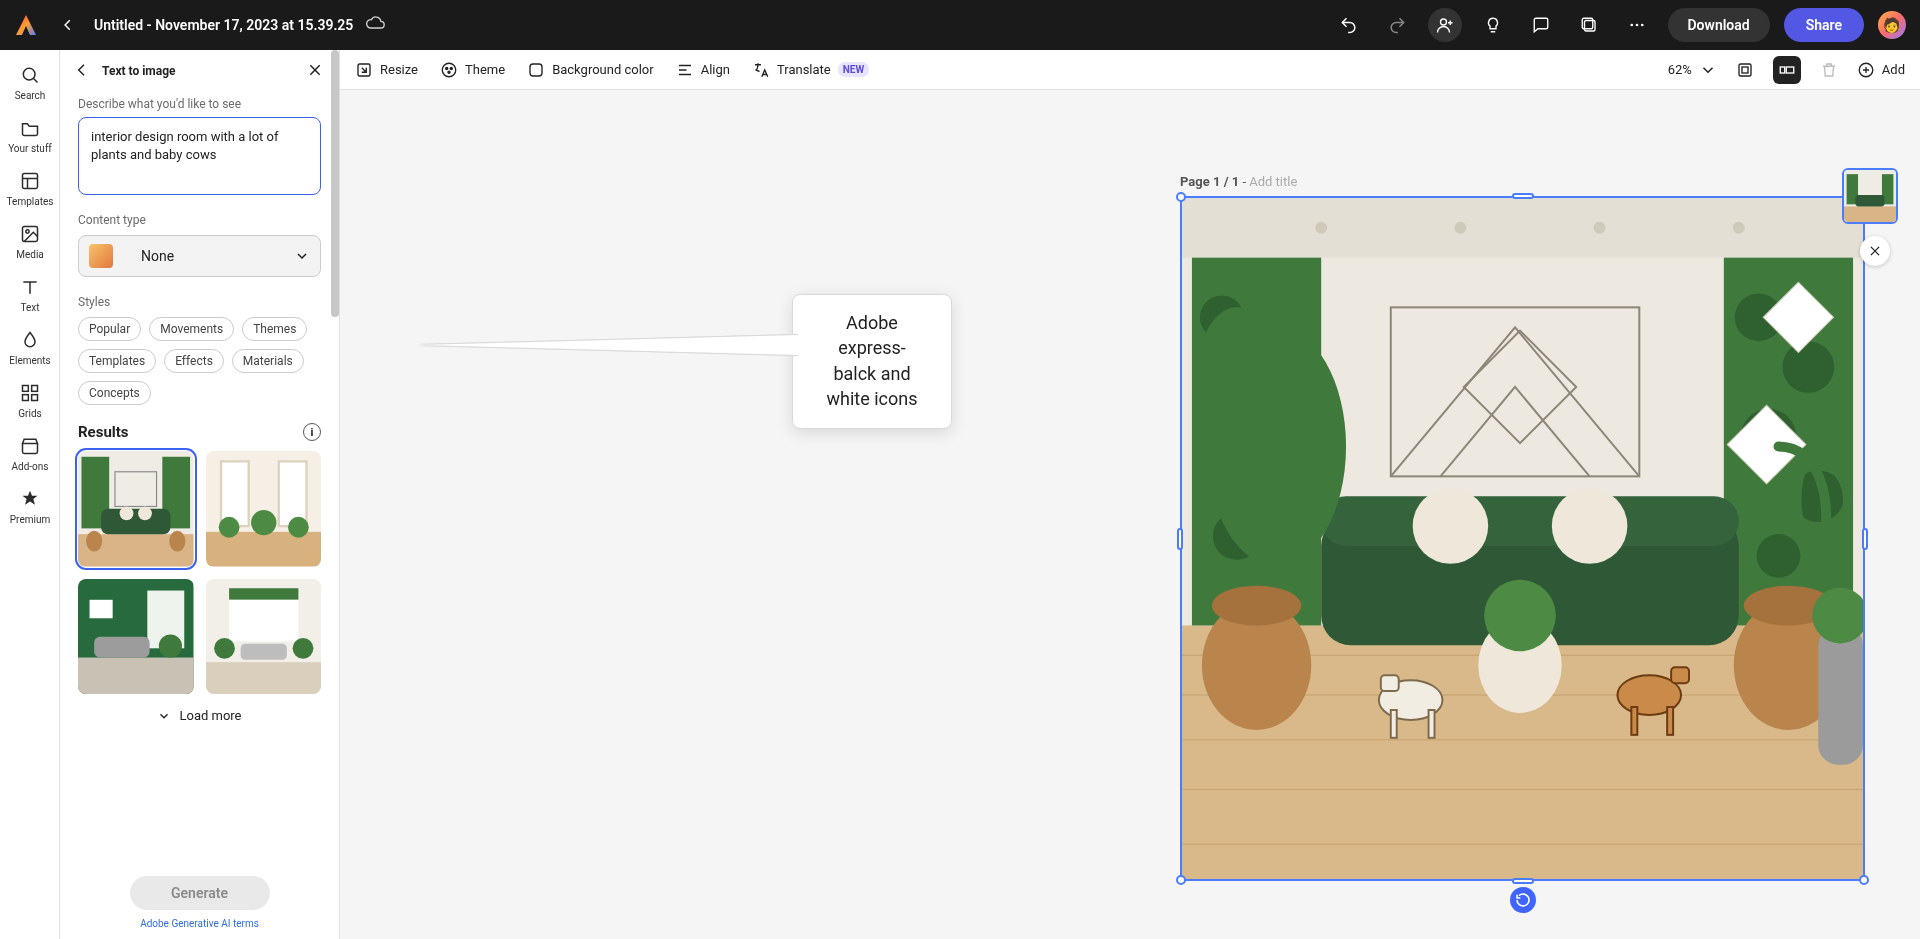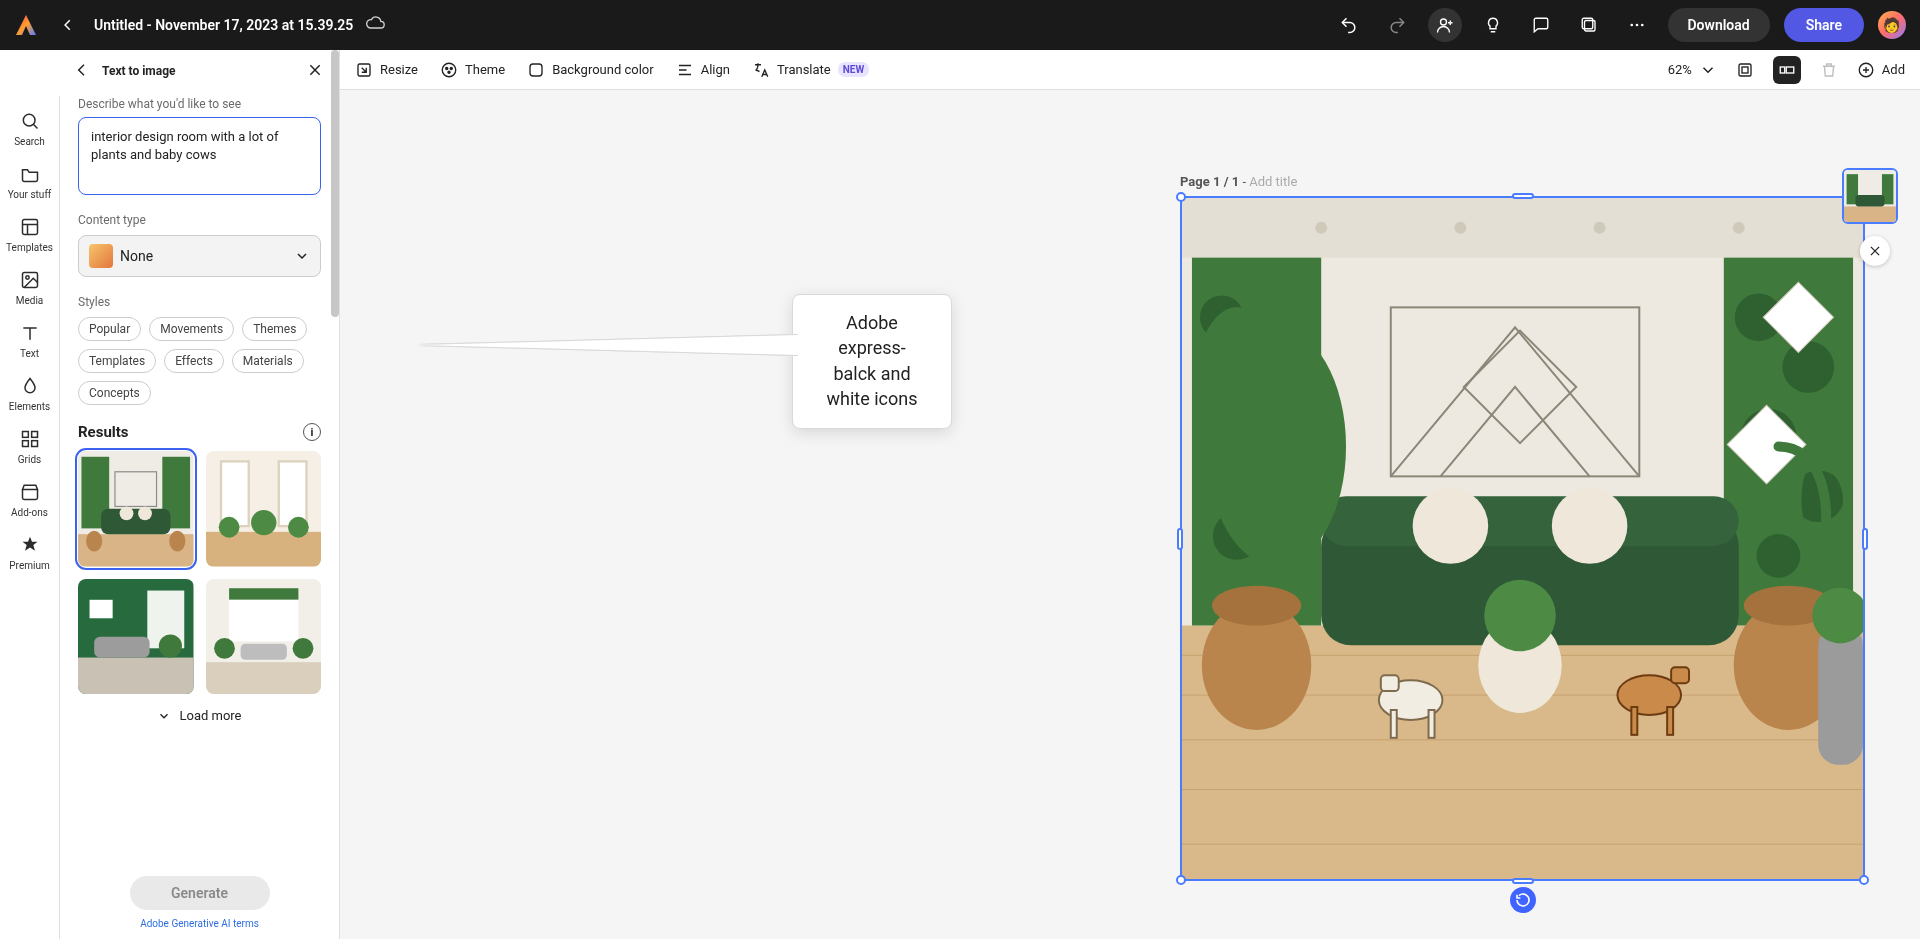--- a/index.html
+++ b/index.html
@@ -22,39 +22,39 @@
   .cloud{opacity:.8;}
   .topbar-right{margin-left:auto;display:flex;align-items:center;gap:14px;}
   .tbar-icon{width:34px;height:34px;display:flex;align-items:center;justify-content:center;border-radius:50%;cursor:pointer;}
   .tbar-icon.circle{background:#333;}
   .dl-btn{background:#333;color:#fff;border:none;border-radius:20px;padding:0 20px;height:34px;font-size:14px;font-weight:600;cursor:pointer;}
   .share-btn{background:var(--accent);color:#fff;border:none;border-radius:20px;padding:0 22px;height:34px;font-size:14px;font-weight:600;cursor:pointer;}
   .avatar{width:28px;height:28px;border-radius:50%;background:linear-gradient(135deg,#ffb347,#ff6b6b,#8e7cff);display:flex;align-items:center;justify-content:center;font-size:14px;}
   
   .body{display:flex;height:889px;}
   
-  .rail{width:60px;border-right:1px solid var(--border);display:flex;flex-direction:column;align-items:center;padding-top:14px;gap:16px;background:#fff;margin-top:46px;}
+  .rail{width:60px;border-right:1px solid var(--border);display:flex;flex-direction:column;align-items:flex-start;padding-top:14px;gap:16px;background:#fff;}
   .rail-item{width:60px;display:flex;flex-direction:column;align-items:center;gap:4px;cursor:pointer;}
   .rail-item .ri-icon{width:22px;height:22px;display:flex;align-items:center;justify-content:center;color:#2c2c2c;}
   .rail-item .ri-label{font-size:10px;color:#333;text-align:center;}
   
   .panel{width:280px;border-right:1px solid var(--border);background:#fff;display:flex;flex-direction:column;position:relative;}
   .panel::after{ 
     content:"";position:absolute;right:0;top:0;width:8px;height:30%;background:#c7c7c7;border-radius:4px;
   }
   .panel-head{display:flex;align-items:center;gap:10px;padding:12px 14px;border-bottom:1px solid transparent;}
   .panel-head .ph-back{width:18px;height:18px;cursor:pointer;}
   .panel-head .ph-title{font-size:12px;font-weight:700;flex:1;}
   .panel-head .ph-close{width:18px;height:18px;cursor:pointer;}
   .panel-body{flex:1;overflow:hidden;padding:0 18px;position:relative;display:flex;flex-direction:column;}
   .plabel{font-size:12px;color:var(--text-muted);margin-top:4px;margin-bottom:6px;}
   .prompt-box{border:1.5px solid #3b63f0;border-radius:8px;min-height:78px;padding:10px 12px;font-size:13px;line-height:1.35;}
   .sect{margin-top:18px;}
   .sect-label{font-size:12px;color:var(--text-muted);margin-bottom:8px;}
-  .ct-select{height:42px;border:1px solid var(--border2);border-radius:8px;background:#f3f3f3;display:flex;align-items:center;padding:0 10px;gap:7px;cursor:pointer;}
+  .ct-select{height:42px;border:1px solid var(--border2);border-radius:8px;background:#f3f3f3;display:flex;align-items:center;padding:0 10px;gap:28px;cursor:pointer;}
   .ct-thumb{width:24px;height:24px;border-radius:4px;background:linear-gradient(135deg,#f7c56b,#e2763e);}
   .ct-val{font-size:14px;flex:1;}
   .chev{width:16px;height:16px;}
   .chips{display:flex;flex-wrap:wrap;gap:8px;}
   .chip{border:1px solid var(--border2);background:var(--chip);border-radius:14px;padding:4px 10px;font-size:12px;color:#444;cursor:pointer;}
   .results-head{display:flex;align-items:center;justify-content:space-between;margin-top:18px;}
   .results-head .rh-title{font-size:15px;font-weight:700;}
   .results-head .info{width:18px;height:18px;border:1.5px solid #555;border-radius:50%;display:flex;align-items:center;justify-content:center;font-size:11px;font-weight:700;cursor:pointer;}
   .grid{display:grid;grid-template-columns:1fr 1fr;gap:12px;margin-top:10px;}
   .thumb{width:100%;aspect-ratio:1/1;border-radius:8px;overflow:hidden;position:relative;cursor:pointer;}

